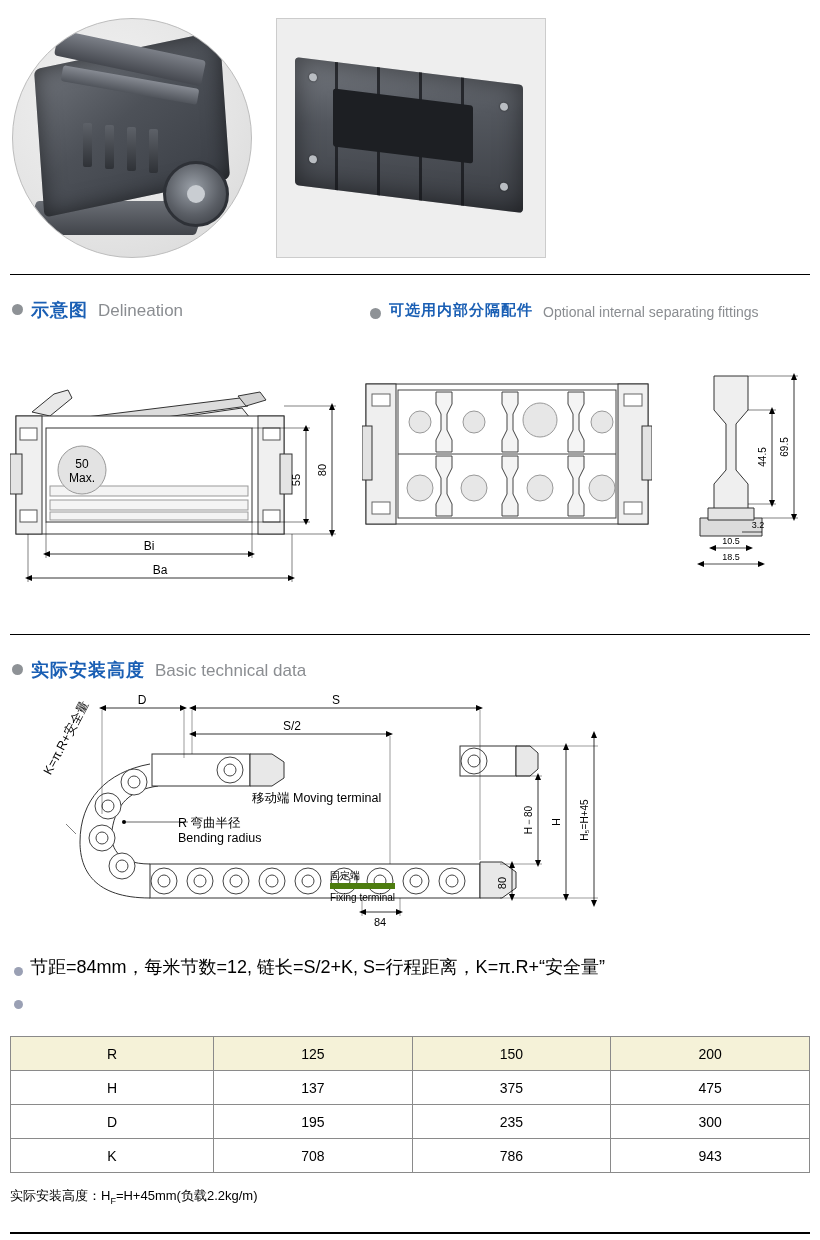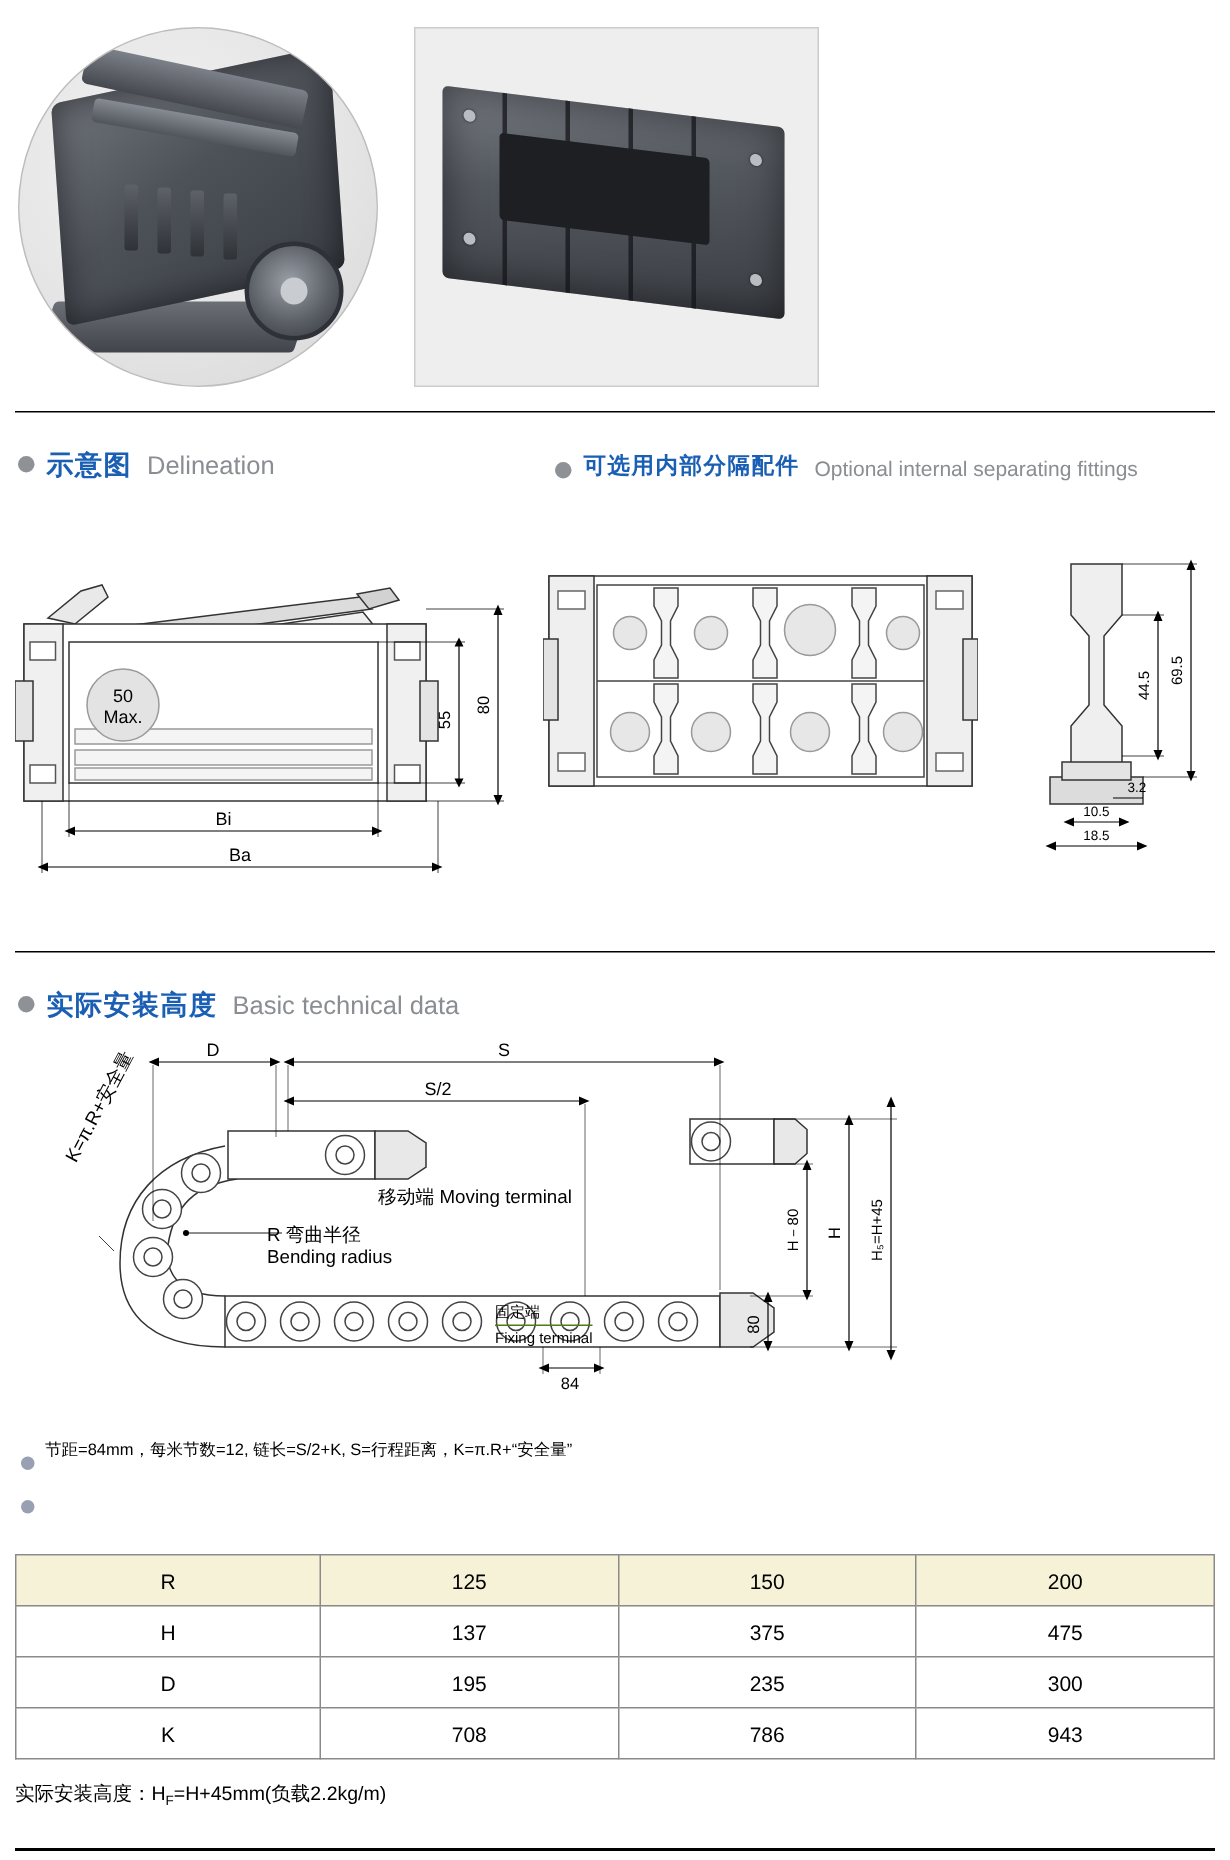--- a/index.html
+++ b/index.html
@@ -177,22 +177,22 @@
   
   .draw {
     position: absolute;
   }
   svg { display: block; }
 
   
   .note {
     position: absolute;
     display: flex;
-    align-items: flex-end;
-    font-size: 11px;
+    align-items: center;
+    font-size: 18px;
     line-height: 18px;
   }
   .note .bullet {
     width: 9px; height: 9px;
     background: #9aa0b4;
     margin-right: 7px;
     top: 4px;
   }
 
   
@@ -550,21 +550,21 @@
     <span>Moving terminal</span>
   </div>
 
   <div style="position:absolute; left:178px; top:816px; font-size:12.5px; line-height:15px; white-space:nowrap;">
     <div>R 弯曲半径</div>
     <div>Bending radius</div>
   </div>
 
   <div style="position:absolute; left:330px; top:868px; font-size:10px; line-height:15px; white-space:nowrap;">
     <div>固定端</div>
-    <div style="border-top:1px solid #4d7c0f; display:inline-block; padding-top:1px;">Fixing terminal</div>
+    <div style="border-top:6px solid #4d7c0f; display:inline-block; padding-top:1px;">Fixing terminal</div>
   </div>
 
   <div class="note" style="left:14px; top:958px; width:790px;">
     <span class="bullet"></span>
     <span>节距=84mm，每米节数=12, 链长=S/2+K, S=行程距离，K=π.R+“安全量”</span>
   </div>
   <div class="note" style="left:14px; top:996px; width:790px;">
     <span class="bullet"></span>
   </div>
 

